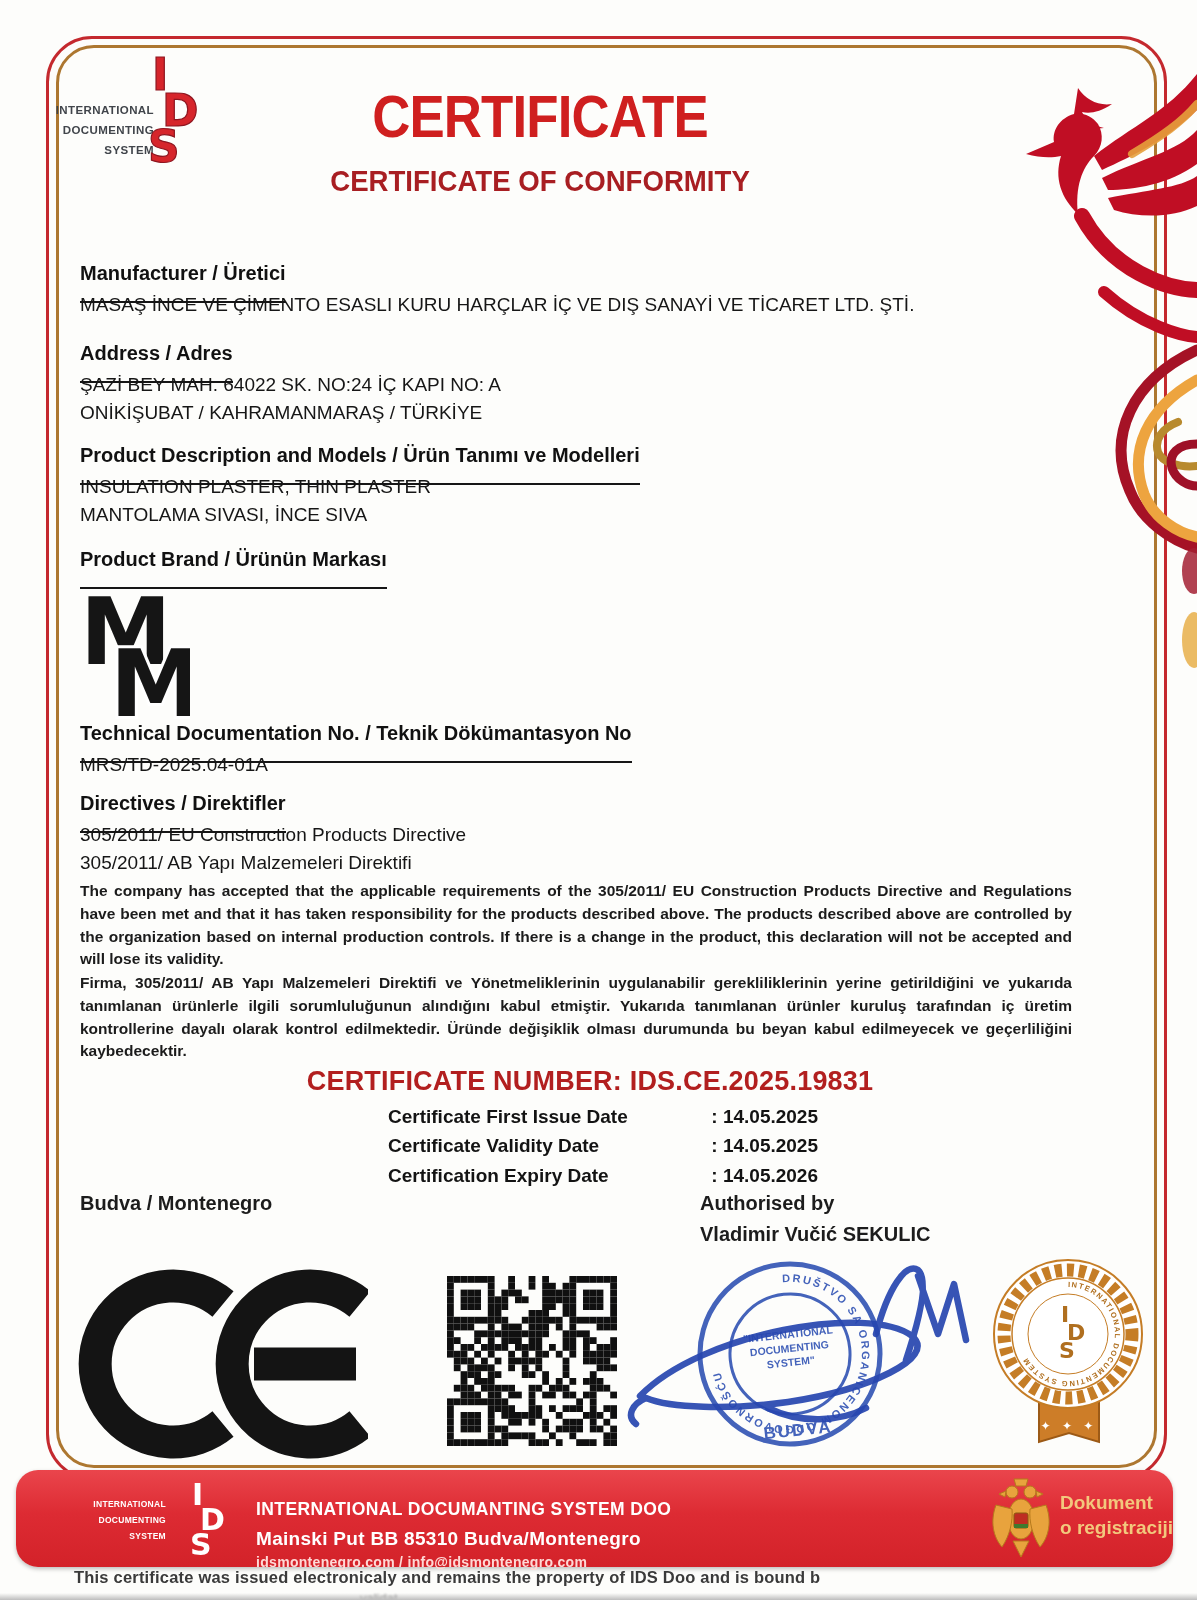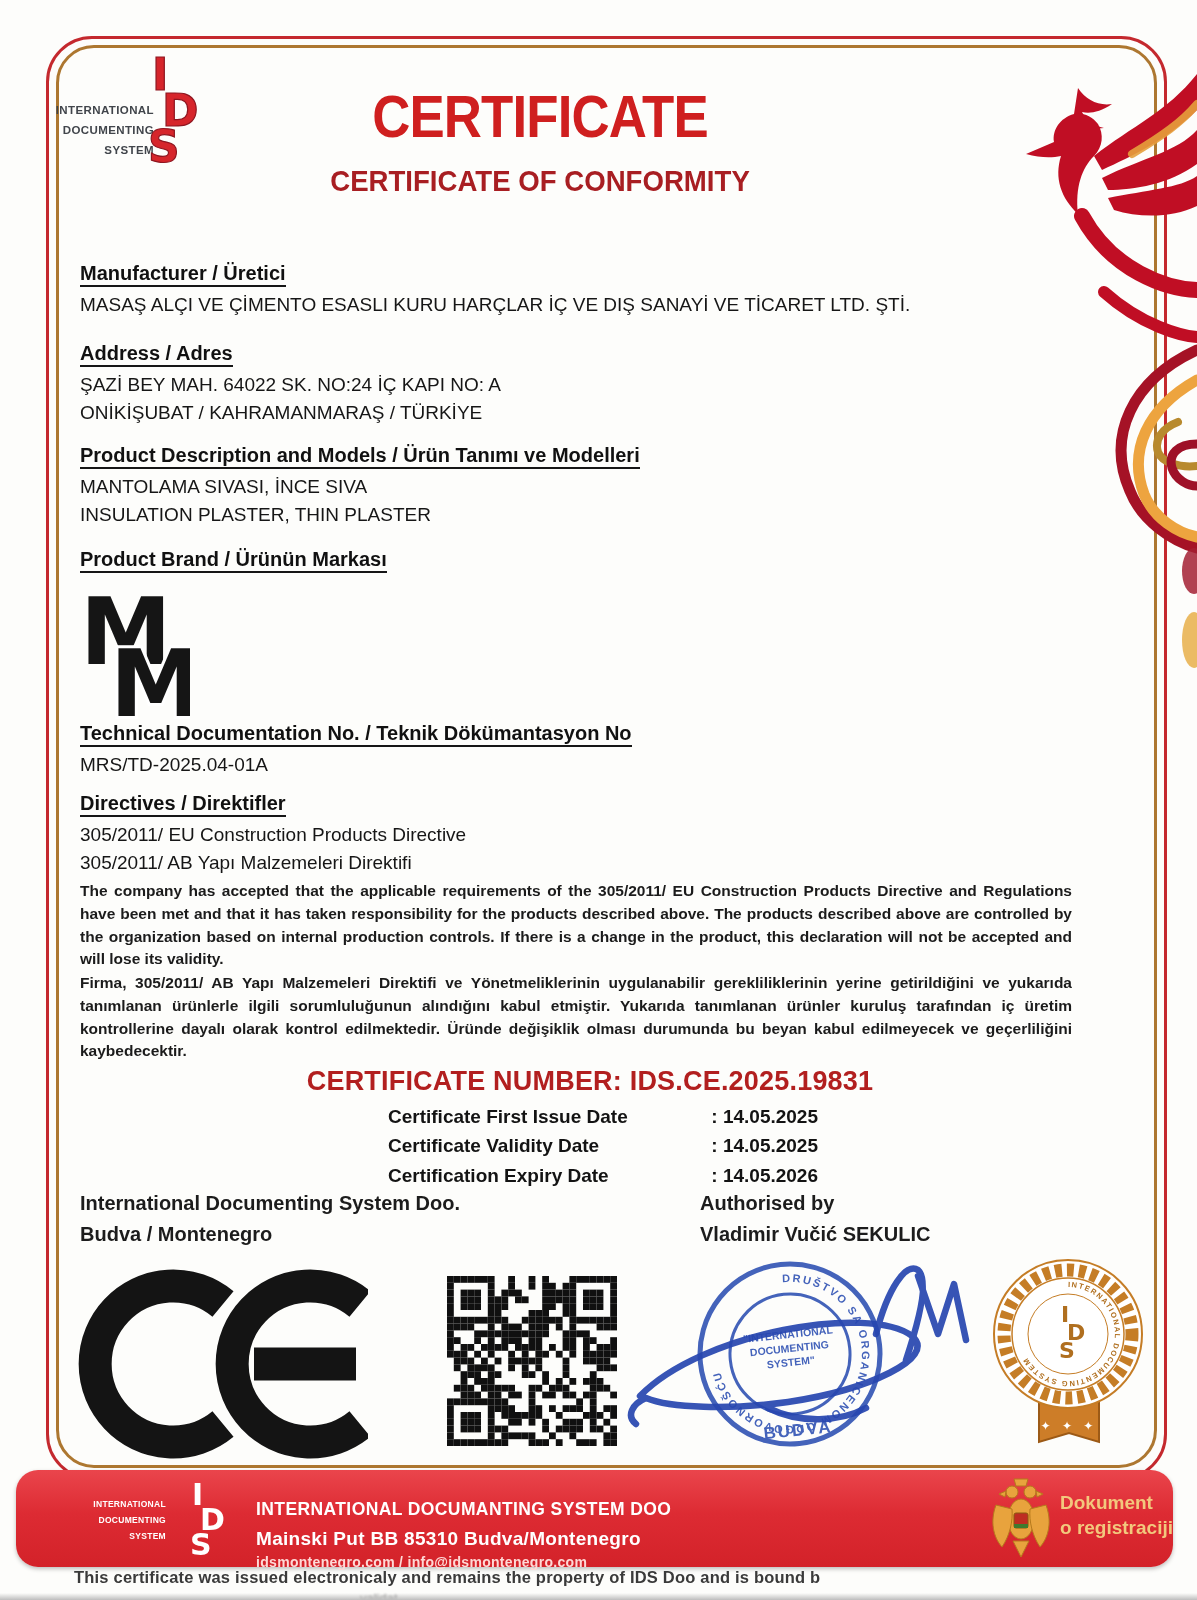--- a/index.html
+++ b/index.html
@@ -16,21 +16,21 @@
   .ids-mono-hdr{position:absolute;left:128px;top:54px;}
   .doc-title{position:absolute;left:80px;top:82px;width:920px;text-align:center;
              font-size:60px;font-weight:bold;color:#cf1f1f;letter-spacing:-1px;
              transform:scaleX(.88);transform-origin:center;}
   .doc-subtitle{position:absolute;left:80px;top:164px;width:920px;text-align:center;
              font-size:30px;font-weight:bold;color:#a81e22;letter-spacing:0;
              transform:scaleX(.92);transform-origin:center;}
   
   .sec{position:absolute;left:80px;width:990px;}
   .sec h3{margin:0 0 6px 0;font-size:20px;font-weight:bold;color:#111;}
-  .sec h3 span{border-bottom:2.5px solid #161616;padding-bottom:1px;}
+  .sec h3 span{border-bottom:2.5px solid #161616;padding-bottom:17px;}
   .sec .ln{font-size:19px;line-height:1.48;color:#161616;}
   .para{position:absolute;left:80px;width:992px;font-size:15.5px;font-weight:600;
         line-height:1.47;text-align:justify;color:#1b1b1b;}
   
   .cert-num{position:absolute;left:60px;top:1066px;width:1060px;text-align:center;
             font-size:27px;font-weight:bold;color:#b21f1f;letter-spacing:.2px;}
   .dates{position:absolute;left:388px;top:1102px;width:430px;}
   .dates .row{display:flex;font-size:19px;font-weight:bold;line-height:1.55;color:#131313;justify-content:space-between;}
   .dates .lbl{width:268px;flex:none;}
   
@@ -106,33 +106,33 @@
       <text x="34" y="72">D</text>
       <text x="20" y="108">S</text>
     </g>
   </svg>
 
   <div class="doc-title">CERTIFICATE</div>
   <div class="doc-subtitle">CERTIFICATE OF CONFORMITY</div>
 
   <div class="sec" style="top:262px">
     <h3><span>Manufacturer / Üretici</span></h3>
-    <div class="ln">MASAŞ ALÇI VE ÇİMENTO ESASLI KURU HARÇLAR İÇ VE DIŞ SANAYİ VE TİCARET LTD. ŞTİ.</div>
+    <div class="ln">MASAŞ İNCE VE ÇİMENTO ESASLI KURU HARÇLAR İÇ VE DIŞ SANAYİ VE TİCARET LTD. ŞTİ.</div>
   </div>
 
   <div class="sec" style="top:342px">
     <h3><span>Address / Adres</span></h3>
     <div class="ln">ŞAZİ BEY MAH. 64022 SK. NO:24 İÇ KAPI NO: A</div>
     <div class="ln">ONİKİŞUBAT / KAHRAMANMARAŞ / TÜRKİYE</div>
   </div>
 
   <div class="sec" style="top:444px">
     <h3><span>Product Description and Models / Ürün Tanımı ve Modelleri</span></h3>
+    <div class="ln">INSULATION PLASTER, THIN PLASTER</div>
     <div class="ln">MANTOLAMA SIVASI, İNCE SIVA</div>
-    <div class="ln">INSULATION PLASTER, THIN PLASTER</div>
   </div>
 
   <div class="sec" style="top:548px">
     <h3><span>Product Brand / Ürünün Markası</span></h3>
   </div>
   <svg style="position:absolute;left:80px;top:582px" width="110" height="140" viewBox="0 0 110 140">
     <g font-family="DejaVu Sans,sans-serif" font-weight="bold" font-size="92" fill="#151515">
       <text x="0" y="82">M</text>
       <text x="30" y="134" stroke="#fff" stroke-width="6" paint-order="stroke">M</text>
     </g>
@@ -162,21 +162,20 @@
       <span class="lbl">Certificate Validity Date</span>
         <span>: 14.05.2025</span>
     </div>
     <div class="row">
       <span class="lbl">Certification Expiry Date</span>
         <span>: 14.05.2026</span>
     </div>
   </div>
 
   <div class="issuer">
-    <div>International Documenting System Doo.</div>
     <div>Budva / Montenegro</div>
   </div>
   <div class="authorised">
     <div>Authorised by</div>
     <div>Vladimir Vučić SEKULIC</div>
   </div>
 
   <svg class="ce-mark" width="292" height="204" viewBox="0 0 292 204">
     <g fill="none" stroke="#141414" stroke-width="33">
       <path d="M147 42 A78 78 0 1 0 147 162"></path>

